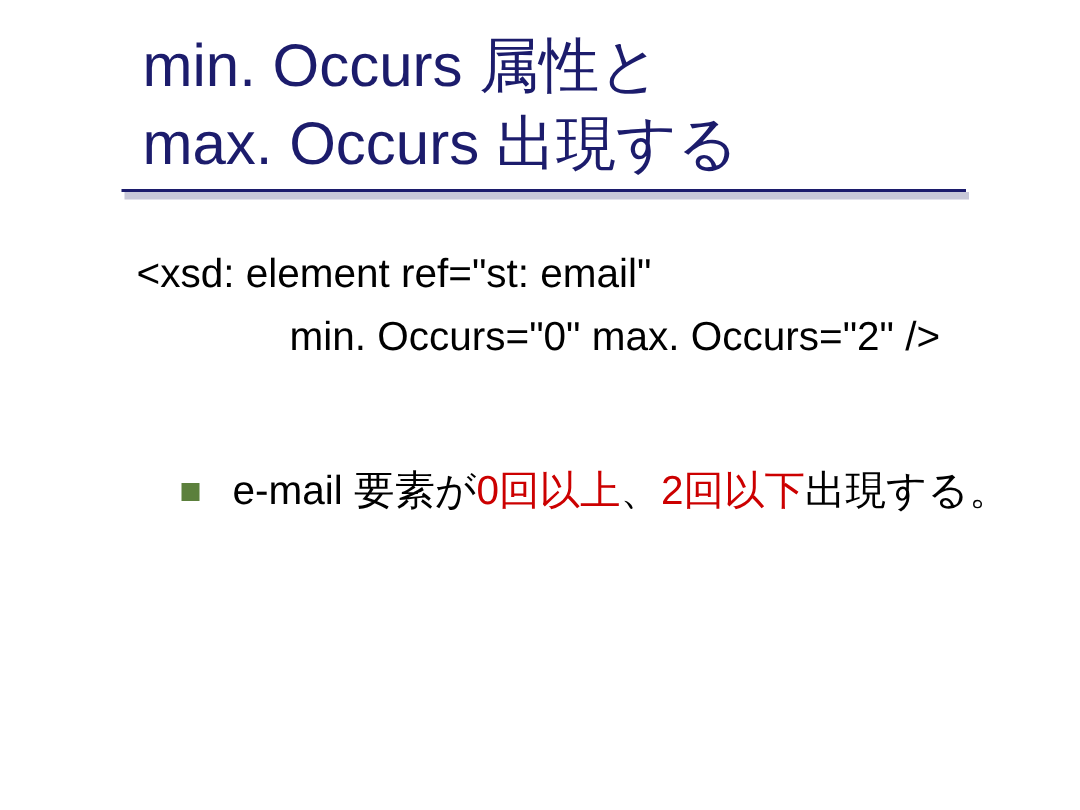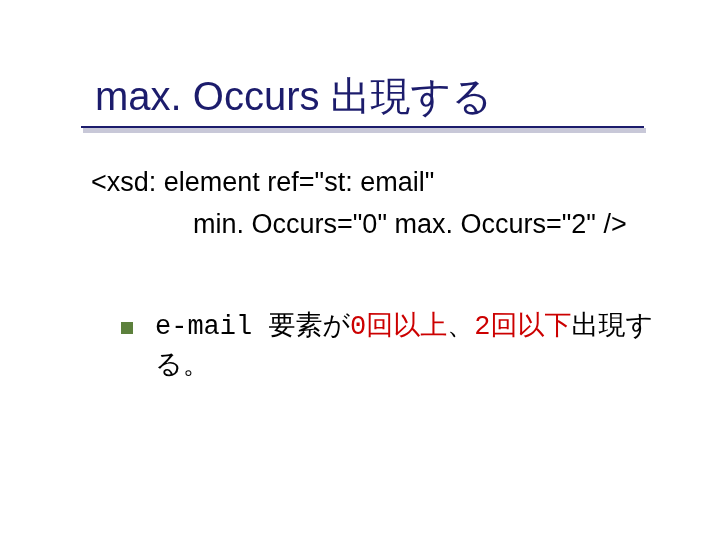--- a/index.html
+++ b/index.html
@@ -58,33 +58,34 @@
     }
     .bullet-icon {
       width: 12px;
       height: 12px;
       background: #5c803c;
       flex-shrink: 0;
       margin-top: 14px;
       margin-right: 22px;
     }
     .bullet-text {
-      font-family: Liberation Mono, monospace;
+      font-family: Liberation Sans, sans-serif;
       font-size: 27px;
       color: #000;
       line-height: 1.45;
+      text-align: center;
     }
     .red { color: #cc0000; }
   </style>
 </head>
 <body>
 
 <div class="slide">
   <div class="title">
-    <br>
+    <span>min. Occurs 属性と</span><br>
     <span>max. Occurs 出現する</span>
   </div>
   <div class="underline-shadow"></div>
   <div class="underline"></div>
 
   <div class="content">
     <div class="codeblock">
       <div>&lt;xsd: element ref="st: email"</div>
       <div class="indent">min. Occurs="0" max. Occurs="2" /&gt;</div>
     </div>

